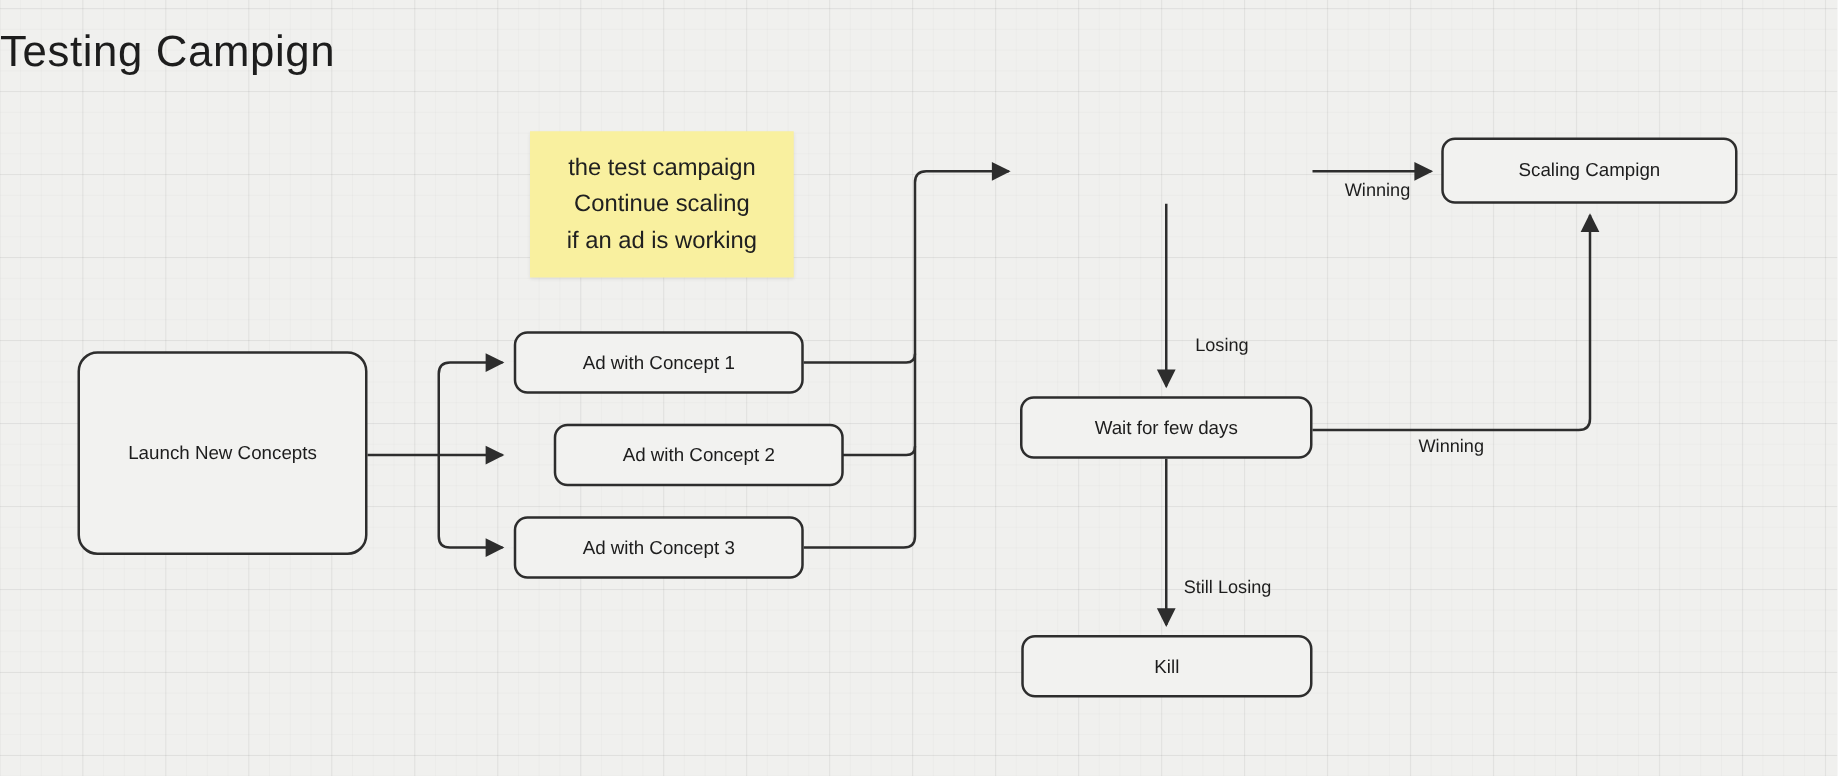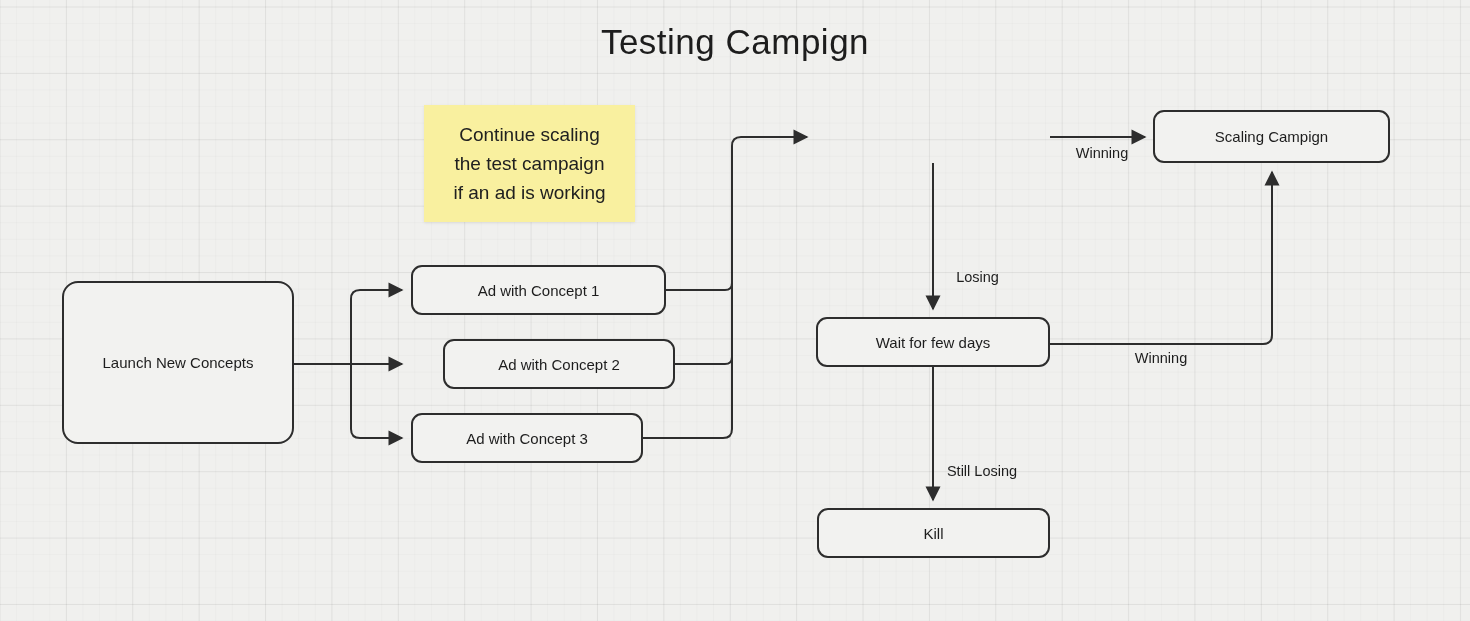--- a/index.html
+++ b/index.html
@@ -21,21 +21,21 @@
     background-image:
       linear-gradient(to right, rgba(0,0,0,0.050) 1px, transparent 1px),
       linear-gradient(to bottom, rgba(0,0,0,0.050) 1px, transparent 1px),
       linear-gradient(to right, rgba(0,0,0,0.020) 1px, transparent 1px),
       linear-gradient(to bottom, rgba(0,0,0,0.020) 1px, transparent 1px);
     background-size:66.4px 66.4px,66.4px 66.4px,16.6px 16.6px,16.6px 16.6px;
     background-position:-0.5px 6.5px;
   }
   .title{
     position:absolute;left:0;top:22px;width:100%;
-    text-align:center;font-size:35px;letter-spacing:0.5px;
+    text-align:left;font-size:35px;letter-spacing:0.5px;
     color:var(--ink);
   }
   .node{
     position:absolute;
     border:2px solid var(--stroke);
     background:var(--node-fill);
     display:flex;align-items:center;justify-content:center;
     font-size:15px;color:var(--ink);
     border-radius:11px;
   }
@@ -93,28 +93,28 @@
     </g>
 
     <g>
       <path d="M933 367 V500" marker-end="url(#arrow)"></path>
     </g>
   </svg>
 
   <div class="title">Testing Campign</div>
 
   <div class="sticky">
+    <span>the test campaign</span>
     <span>Continue scaling</span>
-    <span>the test campaign</span>
     <span>if an ad is working</span>
   </div>
 
   <div class="node big" style="left:62px;top:281px;width:232px;height:163px;">Launch New Concepts</div>
 
-  <div class="node" style="left:411px;top:265px;width:255px;height:50px;">Ad with Concept 1</div>
+  <div class="node" style="left:411px;top:265px;width:232px;height:50px;">Ad with Concept 1</div>
 
   <div class="node" style="left:411px;top:339px;width:232px;height:50px;margin-left:32px;">Ad with Concept 2</div>
 
   <div class="node" style="left:411px;top:413px;width:232px;height:50px;border-radius:11px;">Ad with Concept 3</div>
 
 
   <div class="node" style="left:1153px;top:110px;width:237px;height:53px;">Scaling Campign</div>
 
   <div class="node" style="left:816px;top:317px;width:234px;height:50px;">Wait for few days</div>
 

